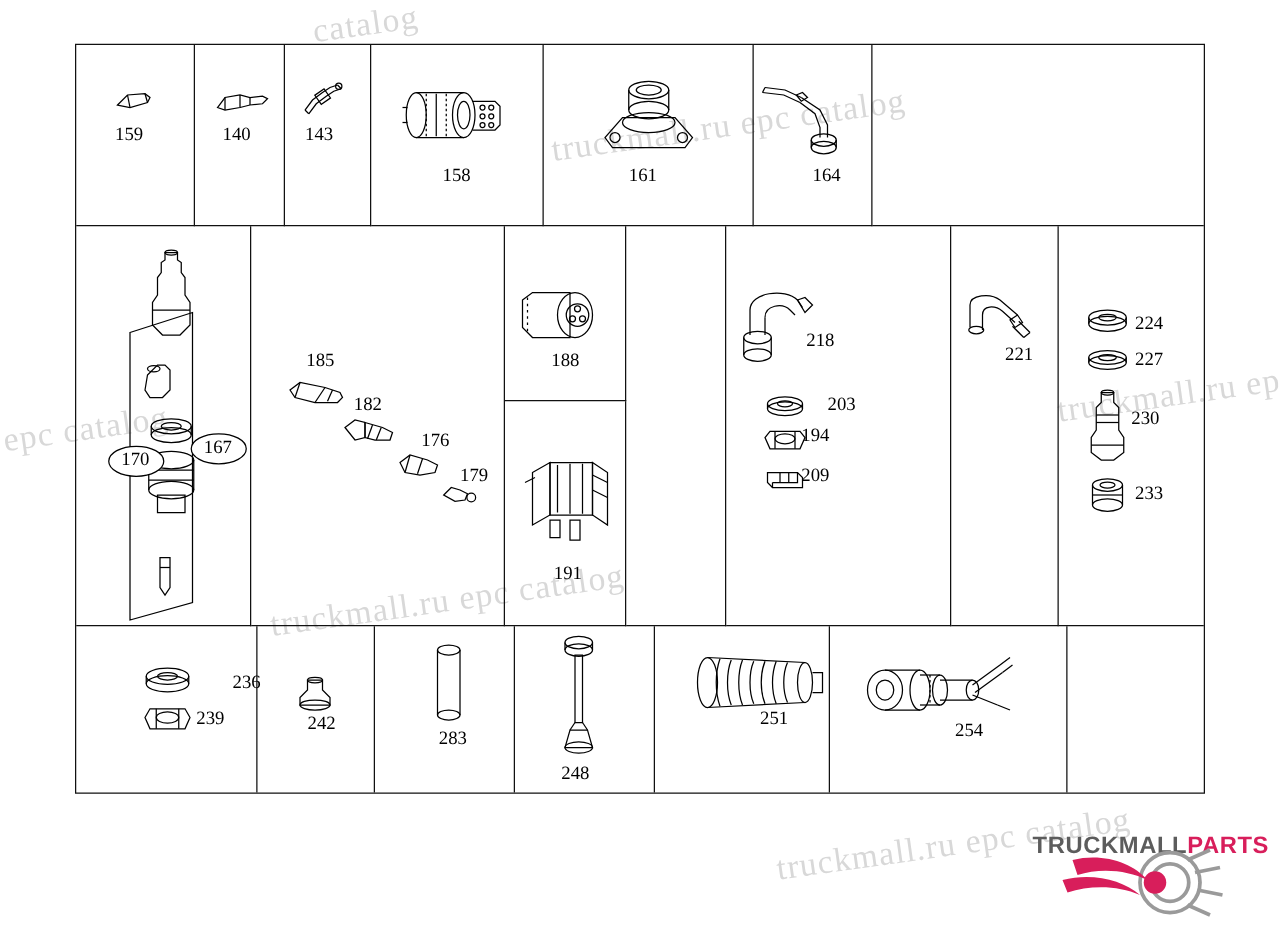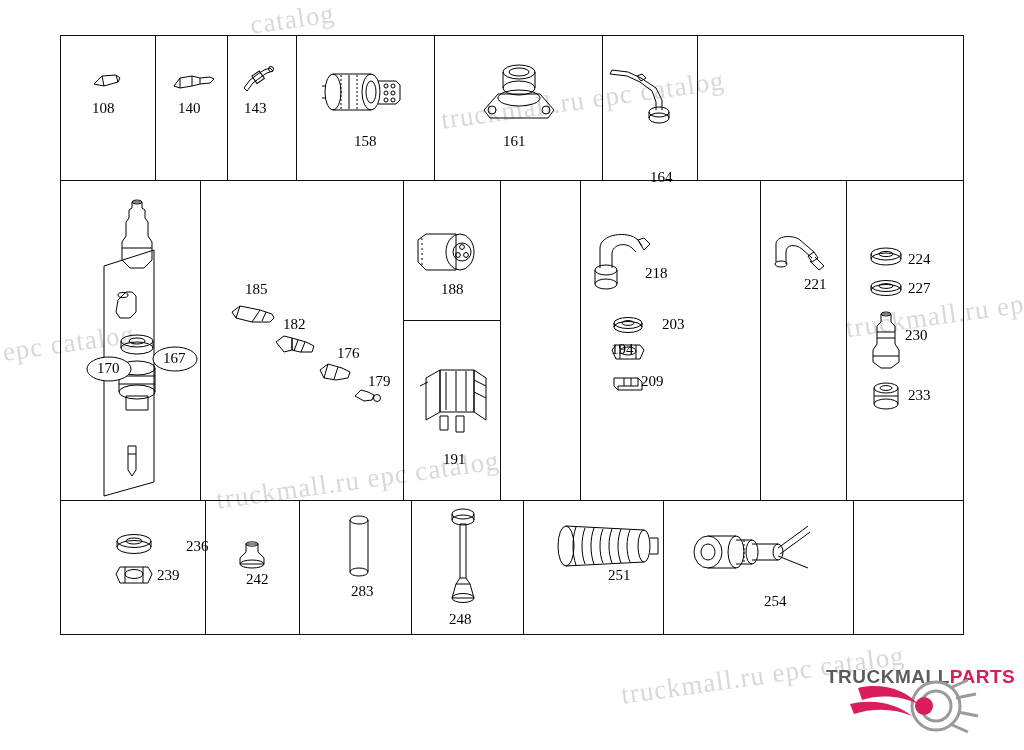--- a/index.html
+++ b/index.html
@@ -530,54 +530,54 @@
         <path d="M90 36 L112 20"></path>
         <path d="M110 14 L118 8"></path>
         <path d="M112 20 L120 14"></path>
         <path d="M88 38 L108 46"></path>
         <path d="M108 46 L118 50"></path>
         <path d="M54 22 L54 46" stroke-dasharray="2 2"></path>
       </g>
     </svg>
   </div>
 
-  <div class="lbl" style="left:92px;top:100px;">108</div>
+  <div class="lbl" style="left:92px;top:100px;">159</div>
   <div class="lbl" style="left:178px;top:100px;">140</div>
   <div class="lbl" style="left:244px;top:100px;">143</div>
   <div class="lbl" style="left:354px;top:133px;">158</div>
   <div class="lbl" style="left:503px;top:133px;">161</div>
-  <div class="lbl" style="left:650px;top:133px;margin-top:36px;">164</div>
+  <div class="lbl" style="left:650px;top:133px;">164</div>
 
   <div class="lbl" style="left:97px;top:360px;">170</div>
   <div class="lbl" style="left:163px;top:350px;">167</div>
   <div class="lbl" style="left:245px;top:281px;">185</div>
   <div class="lbl" style="left:283px;top:316px;">182</div>
   <div class="lbl" style="left:337px;top:345px;">176</div>
   <div class="lbl" style="left:368px;top:373px;">179</div>
   <div class="lbl" style="left:441px;top:281px;">188</div>
   <div class="lbl" style="left:443px;top:451px;">191</div>
 
   <div class="lbl" style="left:645px;top:265px;">218</div>
   <div class="lbl" style="left:641px;top:316px;margin-left:21px;">203</div>
-  <div class="lbl" style="left:611px;top:341px;">194</div>
+  <div class="lbl" style="left:641px;top:341px;">194</div>
   <div class="lbl" style="left:641px;top:373px;">209</div>
 
   <div class="lbl" style="left:804px;top:276px;">221</div>
   <div class="lbl" style="left:908px;top:251px;">224</div>
   <div class="lbl" style="left:908px;top:280px;">227</div>
   <div class="lbl" style="left:905px;top:327px;">230</div>
   <div class="lbl" style="left:908px;top:387px;">233</div>
 
   <div class="lbl" style="left:157px;top:538px;margin-left:29px;">236</div>
   <div class="lbl" style="left:157px;top:567px;">239</div>
   <div class="lbl" style="left:246px;top:571px;">242</div>
   <div class="lbl" style="left:351px;top:583px;">283</div>
   <div class="lbl" style="left:449px;top:611px;">248</div>
   <div class="lbl" style="left:608px;top:567px;">251</div>
-  <div class="lbl" style="left:764px;top:593px;">254</div>
+  <div class="lbl" style="left:764px;top:577px;">254</div>
 
   <div id="logo">
     <div class="lt">
       <span>TRUCKMALL</span><span class="red">PARTS</span>
     </div>
     <div class="ring">
       <svg width="150" height="56" viewBox="0 0 150 56">
         <g fill="none" stroke="#9a9a9a" stroke-width="3">
           <circle cx="96" cy="28" r="24"></circle>
           <circle cx="96" cy="28" r="15"></circle>

